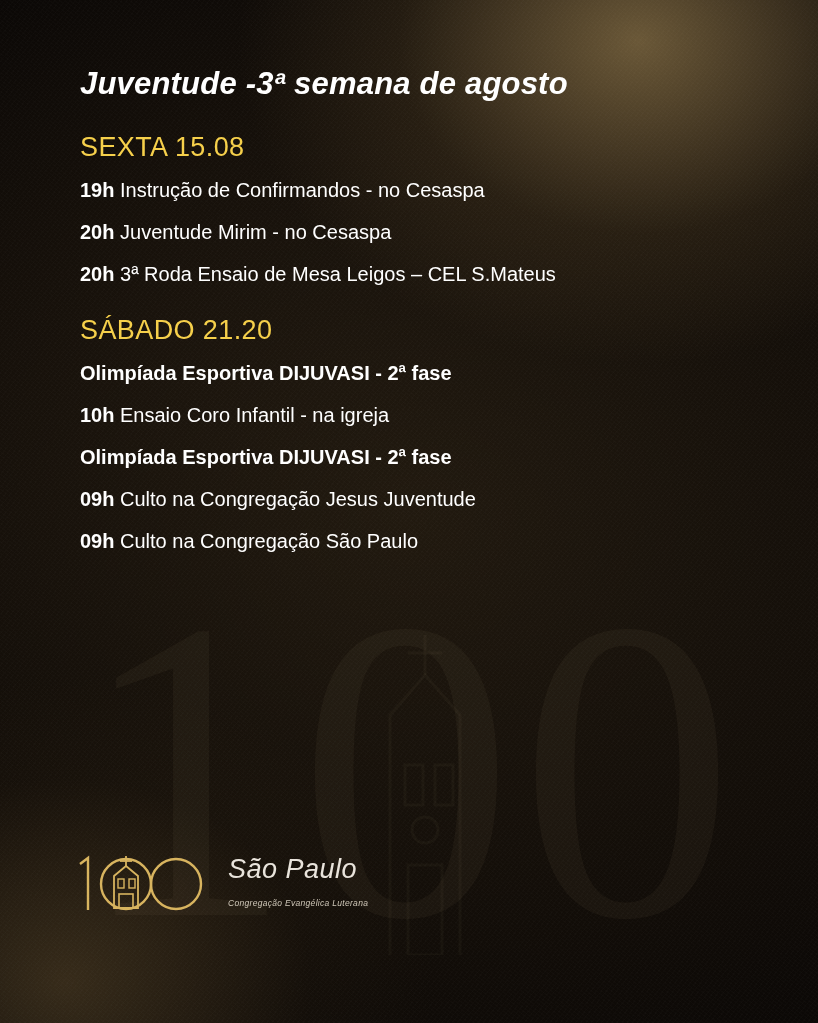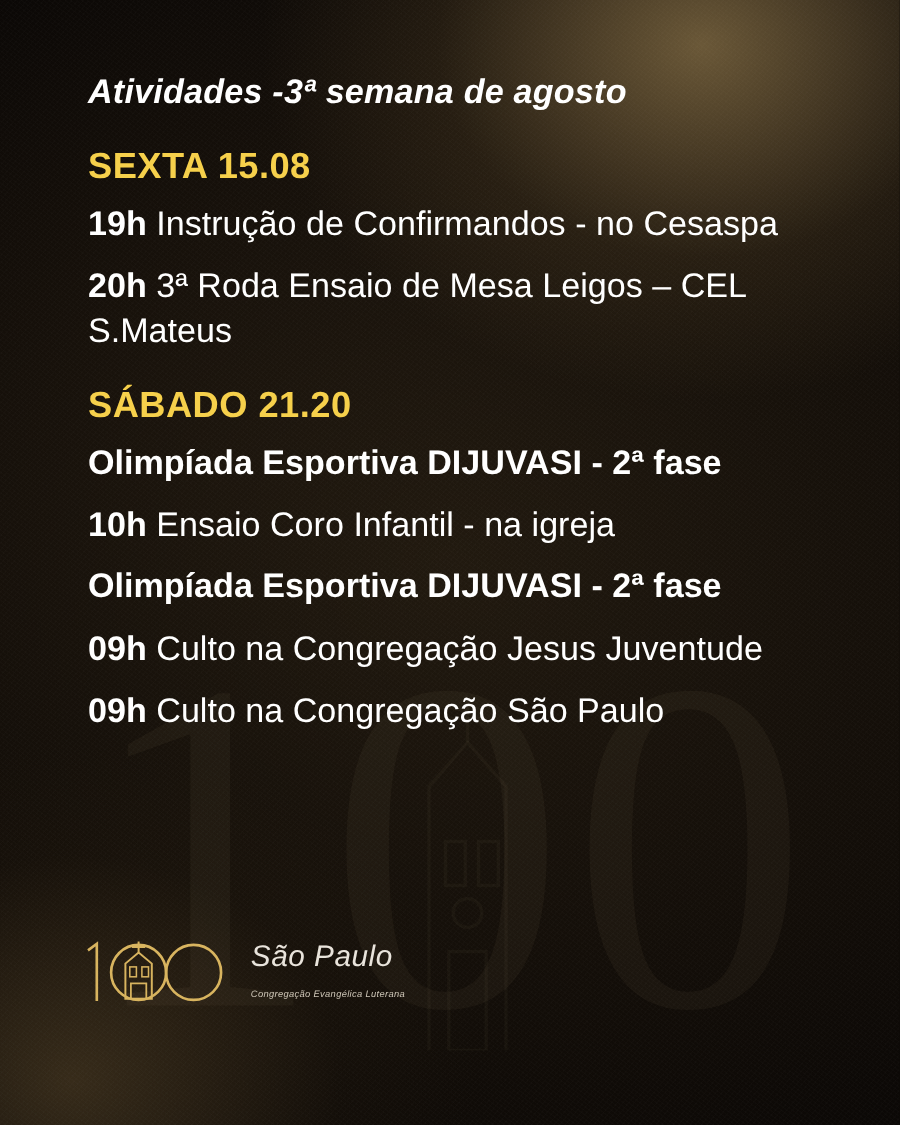--- a/index.html
+++ b/index.html
@@ -61,29 +61,29 @@
   .title {
     color: #ffffff;
     font-size: 31px;
     font-weight: bold;
     font-style: italic;
     letter-spacing: 0.2px;
     margin: 14px 0 30px 0;
   }
   .day-head {
     color: #f6d04b;
-    font-size: 33px;
-    font-weight: bold;
+    font-size: 27px;
+    font-weight: normal;
     margin: 28px 0 14px 0;
     letter-spacing: 0.4px;
   }
   .first-day-head { margin-top: 6px; }
   .entry {
     color: #ffffff;
-    font-size: 31px;
+    font-size: 20px;
     line-height: 1.30;
     margin: 0 0 16px 0;
     max-width: 700px;
     font-weight: 300;
   }
   .entry .time {
     font-weight: bold;
   }
   .entry.bold-all {
     font-weight: bold;
@@ -135,26 +135,30 @@
       <path d="M95 110 L95 70"></path>
       <path d="M78 88 L112 88"></path>
       <rect x="78" y="300" width="34" height="90"></rect>
       <rect x="75" y="200" width="18" height="40"></rect>
       <rect x="105" y="200" width="18" height="40"></rect>
       <circle cx="95" cy="265" r="13"></circle>
     </g>
   </svg>
 
   <div class="content">
-    <div class="title">Atividades -3ª semana de agosto</div>
+    <div class="title">Juventude -3ª semana de agosto</div>
 
     <div class="day-head first-day-head">SEXTA 15.08</div>
     <div class="entry">
       <span class="time">19h</span> 
       <span class="desc">Instrução de Confirmandos - no Cesaspa</span>
+    </div>
+    <div class="entry">
+      <span class="time">20h</span> 
+      <span class="desc">Juventude Mirim - no Cesaspa</span>
     </div>
     <div class="entry">
       <span class="time">20h</span> 
       <span class="desc">3ª Roda Ensaio de Mesa Leigos – CEL S.Mateus</span>
     </div>
 
     <div class="day-head">SÁBADO 21.20</div>
     <div class="entry bold-all">
       <span class="time">Olimpíada Esportiva DIJUVASI</span> 
       <span class="tail">- 2ª fase</span>

